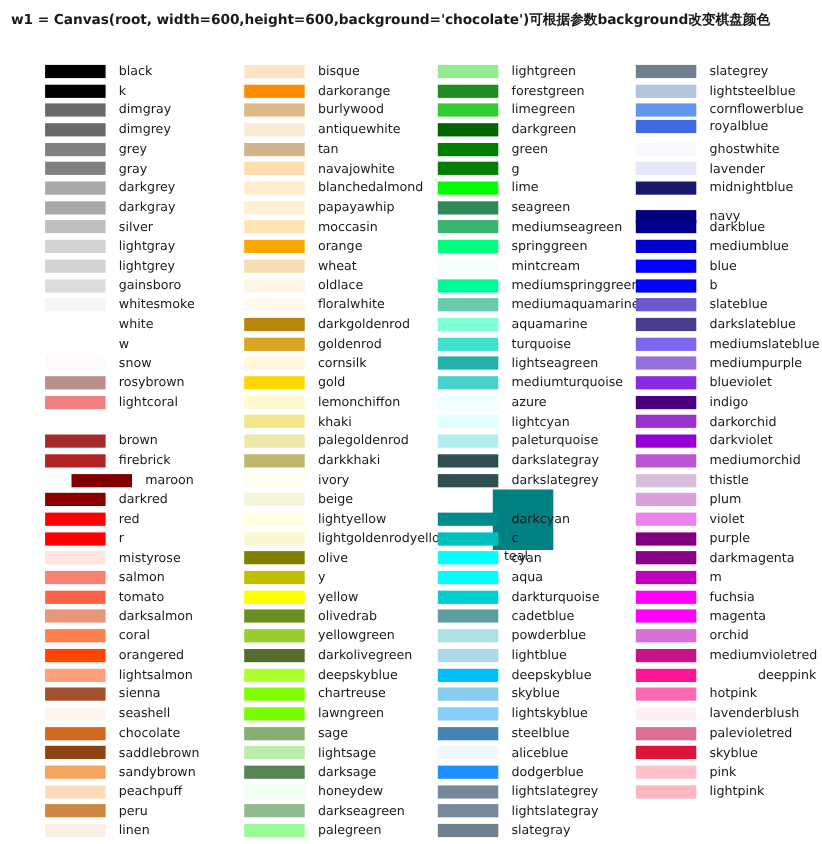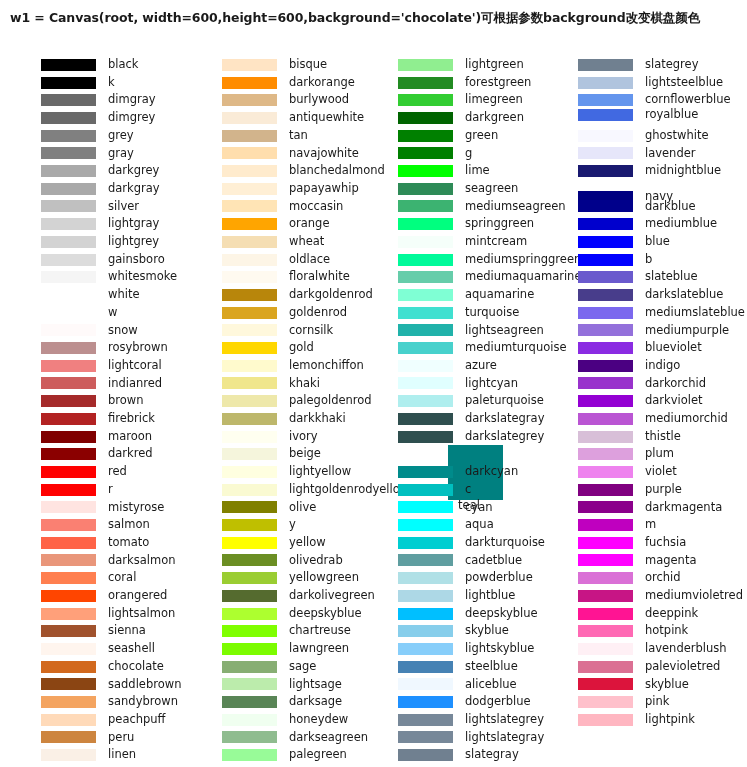--- a/index.html
+++ b/index.html
@@ -140,33 +140,29 @@
         <div class="color-label">snow</div>
       </div>
       <div class="color-row" style="top: 283.2px;">
         <div class="swatch" style="background: rgb(188, 143, 143);"></div>
         <div class="color-label">rosybrown</div>
       </div>
       <div class="color-row" style="top: 300.9px;">
         <div class="swatch" style="background: rgb(240, 128, 128);"></div>
         <div class="color-label">lightcoral</div>
       </div>
-      <div class="color-row" style="top: 318.6px;">
-        <div class="swatch" style="background: rgb(205, 92, 92);"></div>
-        <div class="color-label">indianred</div>
-      </div>
       <div class="color-row" style="top: 336.3px;">
         <div class="swatch" style="background: rgb(165, 42, 42);"></div>
         <div class="color-label">brown</div>
       </div>
       <div class="color-row" style="top: 354px;">
         <div class="swatch" style="background: rgb(178, 34, 34);"></div>
         <div class="color-label">firebrick</div>
       </div>
-      <div class="color-row" style="top: 371.7px;">
+      <div class="color-row" style="top: 371.7px; margin-left: 24px;">
         <div class="swatch" style="background: rgb(128, 0, 0);"></div>
         <div class="color-label">maroon</div>
       </div>
       <div class="color-row" style="top: 389.4px;">
         <div class="swatch" style="background: rgb(139, 0, 0);"></div>
         <div class="color-label">darkred</div>
       </div>
       <div class="color-row" style="top: 407.1px;">
         <div class="swatch" style="background: rgb(255, 0, 0);"></div>
         <div class="color-label">red</div>
@@ -678,21 +674,21 @@
         <div class="color-label">magenta</div>
       </div>
       <div class="color-row" style="top: 513.3px;">
         <div class="swatch" style="background: rgb(218, 112, 214);"></div>
         <div class="color-label">orchid</div>
       </div>
       <div class="color-row" style="top: 531px;">
         <div class="swatch" style="background: rgb(199, 21, 133);"></div>
         <div class="color-label">mediumvioletred</div>
       </div>
-      <div class="color-row" style="top: 548.7px;">
+      <div class="color-row" style="top: 548.7px; gap: 44px;">
         <div class="swatch" style="background: rgb(255, 20, 147);"></div>
         <div class="color-label">deeppink</div>
       </div>
       <div class="color-row" style="top: 566.4px;">
         <div class="swatch" style="background: rgb(255, 105, 180);"></div>
         <div class="color-label">hotpink</div>
       </div>
       <div class="color-row" style="top: 584.1px;">
         <div class="swatch" style="background: rgb(255, 240, 245);"></div>
         <div class="color-label">lavenderblush</div>

